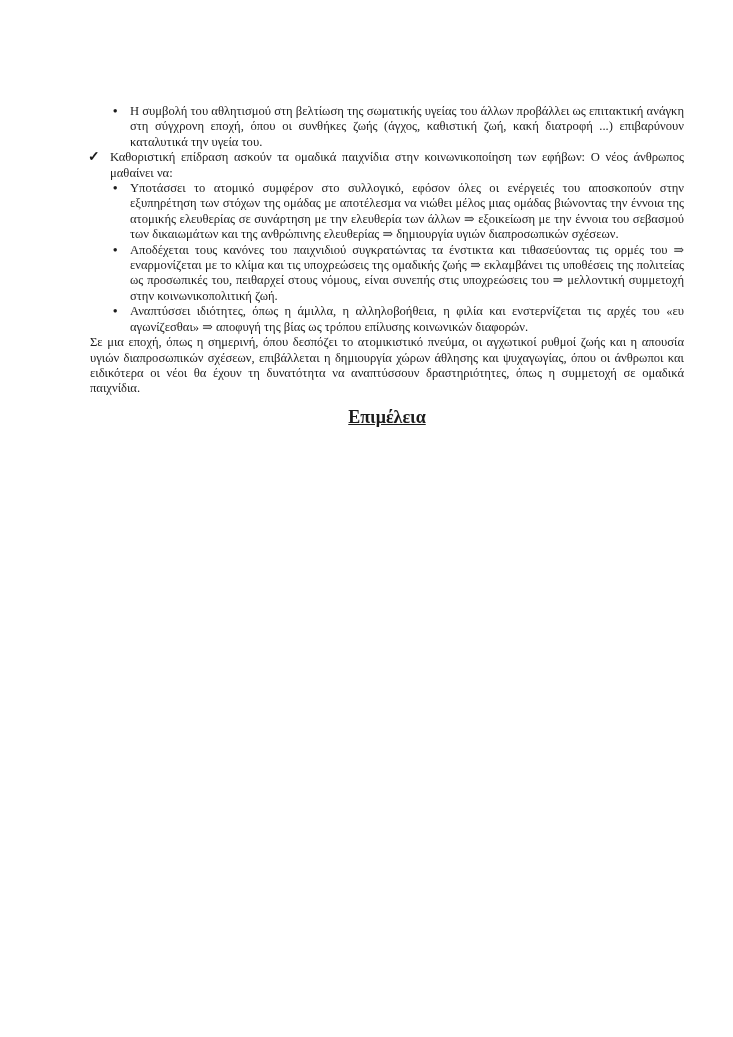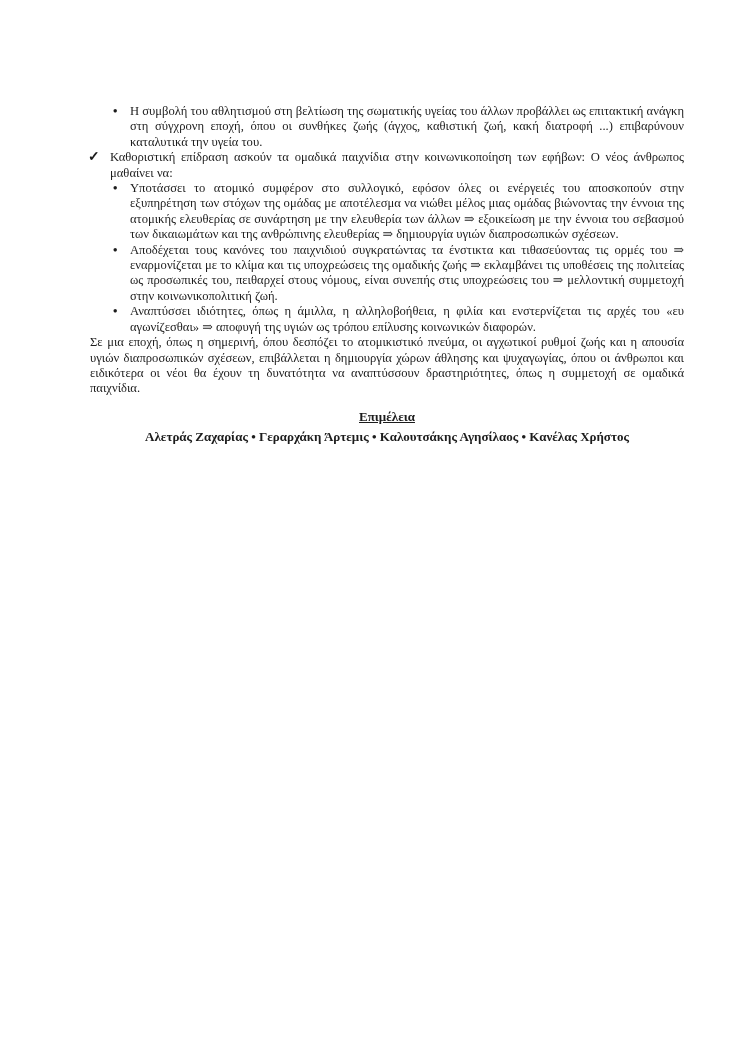--- a/index.html
+++ b/index.html
@@ -44,21 +44,21 @@
     top: -1px;
     font-weight: bold;
     font-size: 14px;
   }
   .closing { text-align: justify; }
   .thanks { text-align: right; }
   .credits {
     margin-top: 11px;
     text-align: center;
     font-weight: bold;
-    font-size: 13px;
+    font-size: 18px;
     line-height: 18px;
   }
   .credits-heading { margin-bottom: 2px; }
   .credits-heading span { text-decoration: underline; }
 </style>
 </head>
 <body>
 
 <div class="page">
   <div class="content">
@@ -78,27 +78,26 @@
       <span>Υποτάσσει το ατομικό συμφέρον στο συλλογικό, εφόσον όλες οι ενέργειές του αποσκοπούν στην εξυπηρέτηση των στόχων της ομάδας με αποτέλεσμα να νιώθει μέλος μιας ομάδας βιώνοντας την έννοια της ατομικής ελευθερίας σε συνάρτηση με την ελευθερία των άλλων ⇒ εξοικείωση με την έννοια του σεβασμού των δικαιωμάτων και της ανθρώπινης ελευθερίας ⇒ δημιουργία υγιών διαπροσωπικών σχέσεων.</span>
     </div>
 
     <div class="bullet-item">
       <span class="marker">•</span>
       <span>Αποδέχεται τους κανόνες του παιχνιδιού συγκρατώντας τα ένστικτα και τιθασεύοντας τις ορμές του ⇒ εναρμονίζεται με το κλίμα και τις υποχρεώσεις της ομαδικής ζωής ⇒ εκλαμβάνει τις υποθέσεις της πολιτείας ως προσωπικές του, πειθαρχεί στους νόμους, είναι συνεπής στις υποχρεώσεις του ⇒ μελλοντική συμμετοχή στην κοινωνικοπολιτική ζωή.</span>
     </div>
 
     <div class="bullet-item">
       <span class="marker">•</span>
-      <span>Αναπτύσσει ιδιότητες, όπως η άμιλλα, η αλληλοβοήθεια, η φιλία και ενστερνίζεται τις αρχές του «ευ αγωνίζεσθαι» ⇒ αποφυγή της υγιών ως τρόπου επίλυσης κοινωνικών διαφορών.</span>
+      <span>Αναπτύσσει ιδιότητες, όπως η άμιλλα, η αλληλοβοήθεια, η φιλία και ενστερνίζεται τις αρχές του «ευ αγωνίζεσθαι» ⇒ αποφυγή της βίας ως τρόπου επίλυσης κοινωνικών διαφορών.</span>
     </div>
 
     <p class="closing">Σε μια εποχή, όπως η σημερινή, όπου δεσπόζει το ατομικιστικό πνεύμα, οι αγχωτικοί ρυθμοί ζωής και η απουσία υγιών διαπροσωπικών σχέσεων, επιβάλλεται η δημιουργία χώρων άθλησης και ψυχαγωγίας, όπου οι άνθρωποι και ειδικότερα οι νέοι θα έχουν τη δυνατότητα να αναπτύσσουν δραστηριότητες, όπως η συμμετοχή σε ομαδικά παιχνίδια.</p>
 
 
     <div class="credits">
       <div class="credits-heading">
         <span>Επιμέλεια</span>
       </div>
-      <div>Αλετράς Ζαχαρίας • Γεραρχάκη Άρτεμις • Καλουτσάκης Αγησίλαος • Κανέλας Χρήστος</div>
     </div>
 
   </div>
 </div>
 
 </body></html>

